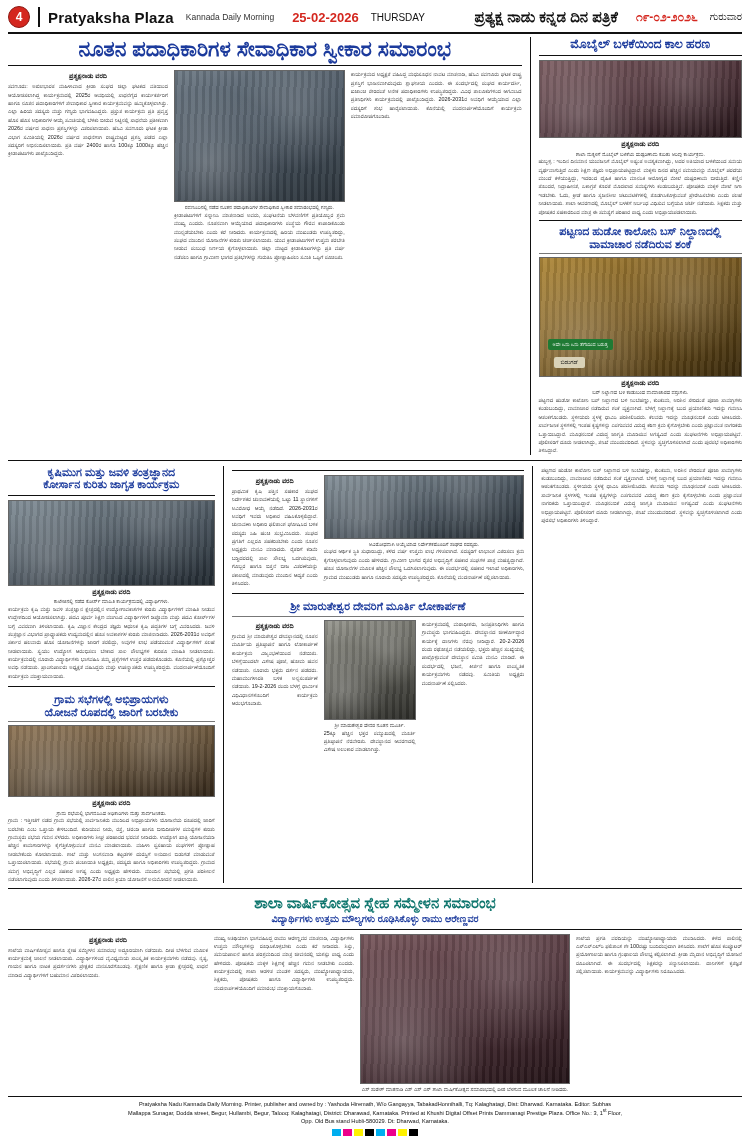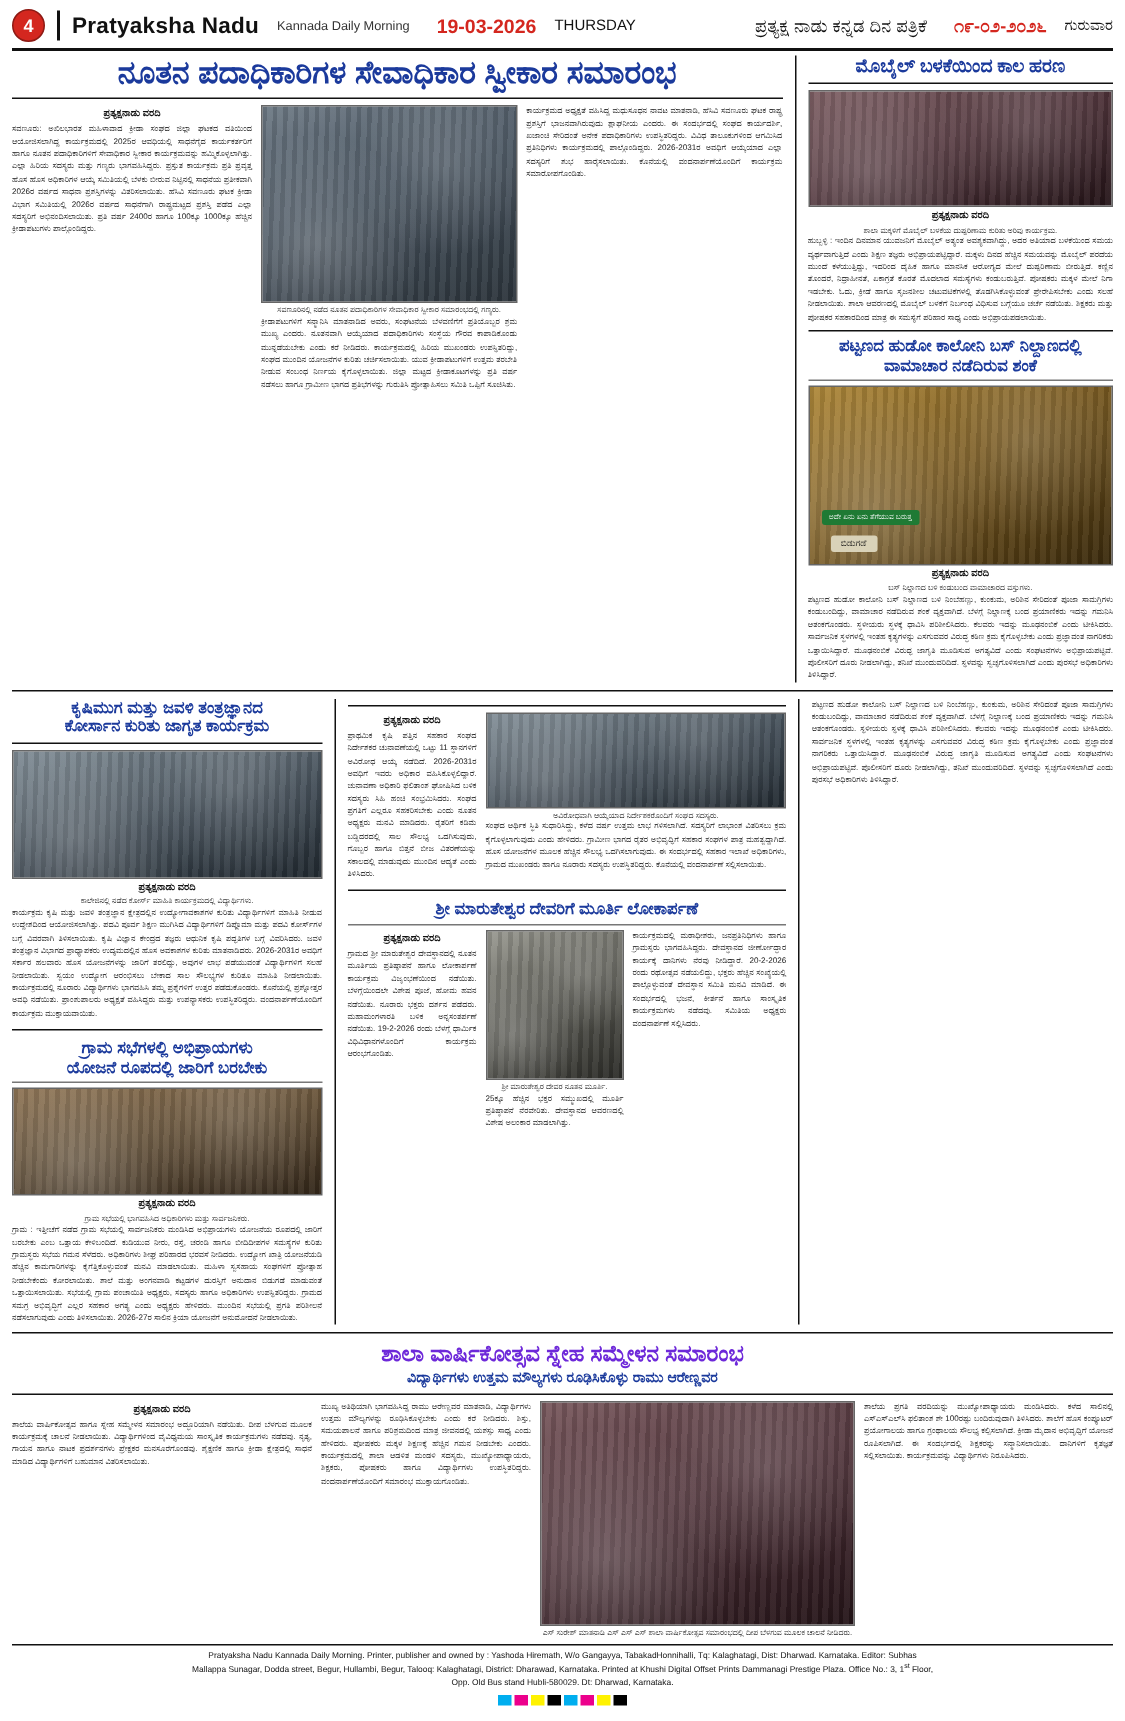--- a/index.html
+++ b/index.html
@@ -22,28 +22,28 @@
   .page-badge {
     width: 22px; height: 22px; border-radius: 50%;
     background: #d4271f; color: #fff; font-weight: bold; font-size: 12px;
     display: flex; align-items: center; justify-content: center;
     border: 1px solid #8d1a14;
   }
   .mast-title { font-weight: bold; font-size: 15px; letter-spacing: .2px; }
   .mast-sub { font-size: 8.5px; color: #333; margin-left: 4px; }
   .mast-date { color: #d4271f; font-weight: bold; font-size: 13px; margin-left: 10px; }
   .mast-day { font-size: 10px; color: #111; margin-left: 4px; }
-  .mast-kan { margin-left: auto; font-size: 12px; color: #111; }
+  .mast-kan { margin-left: auto; font-size: 15px; color: #111; font-weight: bold; }
   .mast-kan-date { color: #d4271f; font-weight: bold; font-size: 12px; margin-left: 10px; }
   .mast-kan-day { font-size: 10px; margin-left: 4px; }
   .mast-left-rule { width: 2px; height: 20px; background: #111; }
   .headline {
     color: #1b3a9c; font-weight: bold; text-align: center; line-height: 1.15;
   }
-  .headline.red { color: #6d28d9; }
+  .headline.red { color: #0f766e; }
   .subhead {
     font-weight: bold; font-size: 8px; text-align: center; color: #111;
     line-height: 1.2; margin: 2px 0 3px;
   }
   .rule { border: 0; border-top: 1px solid #111; margin: 4px 0; }
   .rule-thin { border: 0; border-top: .6px solid #777; margin: 3px 0; }
   .byline {
     font-size: 6.5px; font-weight: bold; text-align: center; color: #111;
     line-height: 1.25; margin: 2px 0;
   }
@@ -98,23 +98,23 @@
   .h5 { font-size: 9.5px; }
 </style>
 </head>
 <body>
 
 <div class="page">
 
   <div class="masthead">
     <div class="page-badge">4</div>
     <div class="mast-left-rule"></div>
-    <div class="mast-title">Pratyaksha Nadu</div>
+    <div class="mast-title">Pratyaksha Plaza</div>
     <div class="mast-sub">Kannada Daily Morning</div>
-    <div class="mast-date">19-03-2026</div>
+    <div class="mast-date">25-02-2026</div>
     <div class="mast-day">THURSDAY</div>
     <div class="mast-kan">ಪ್ರತ್ಯಕ್ಷ ನಾಡು ಕನ್ನಡ ದಿನ ಪತ್ರಿಕೆ</div>
     <div class="mast-kan-date">೧೯-೦೨-೨೦೨೬</div>
     <div class="mast-kan-day">ಗುರುವಾರ</div>
   </div>
 
   <div class="top">
 
     <div class="top-left">
       <div class="headline h1">ನೂತನ ಪದಾಧಿಕಾರಿಗಳ ಸೇವಾಧಿಕಾರ ಸ್ವೀಕಾರ ಸಮಾರಂಭ</div>

